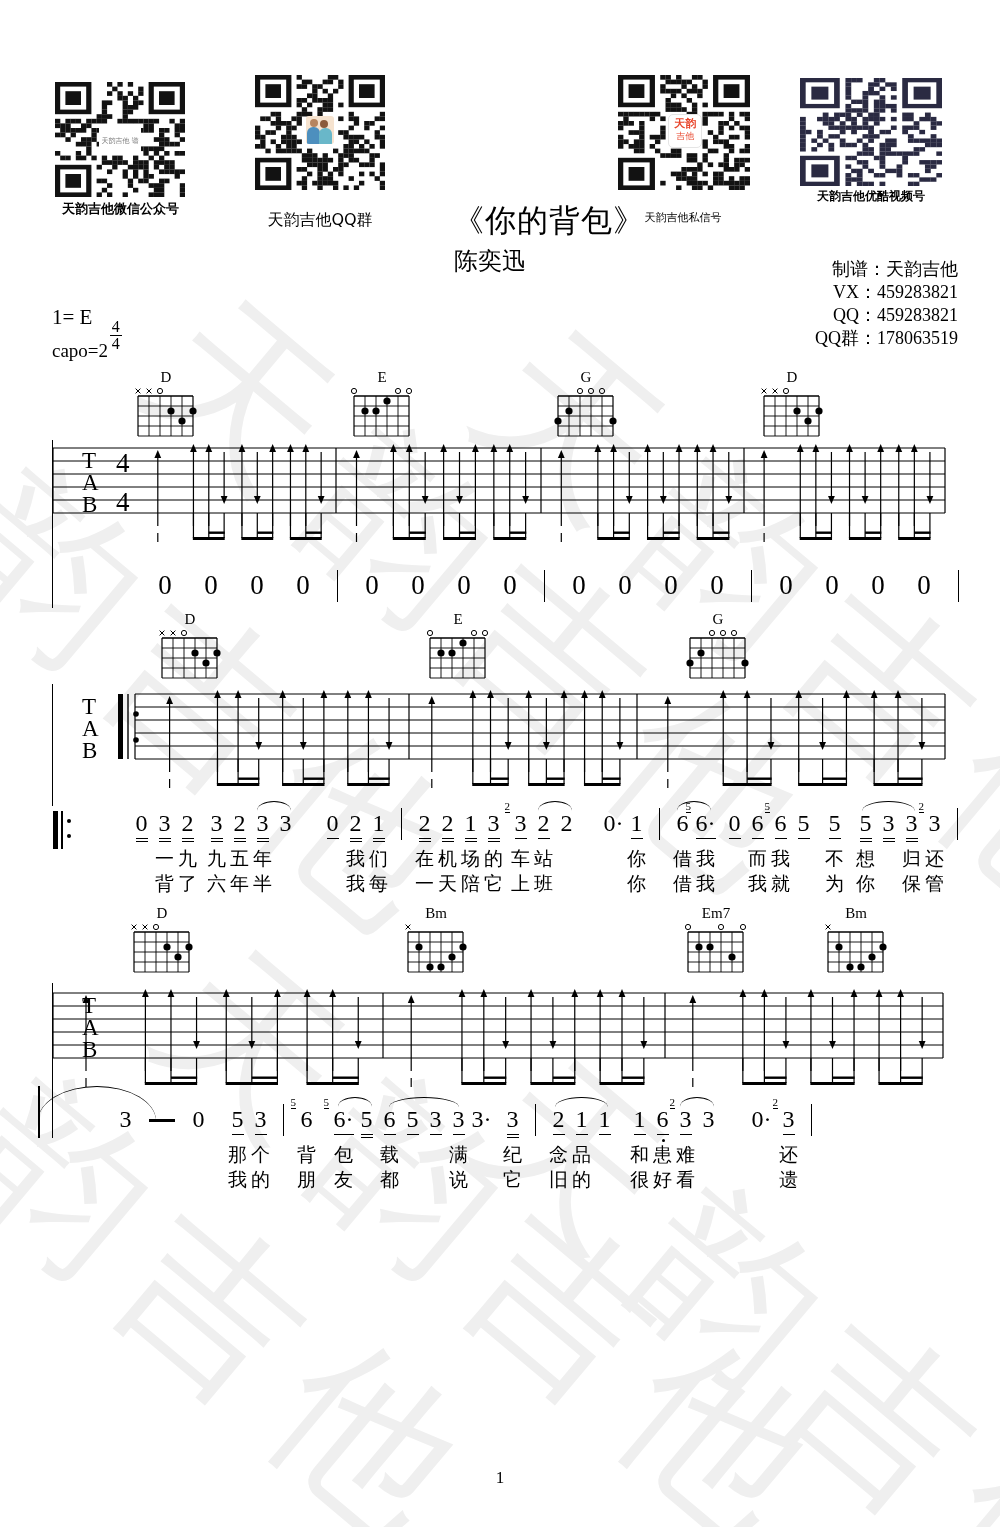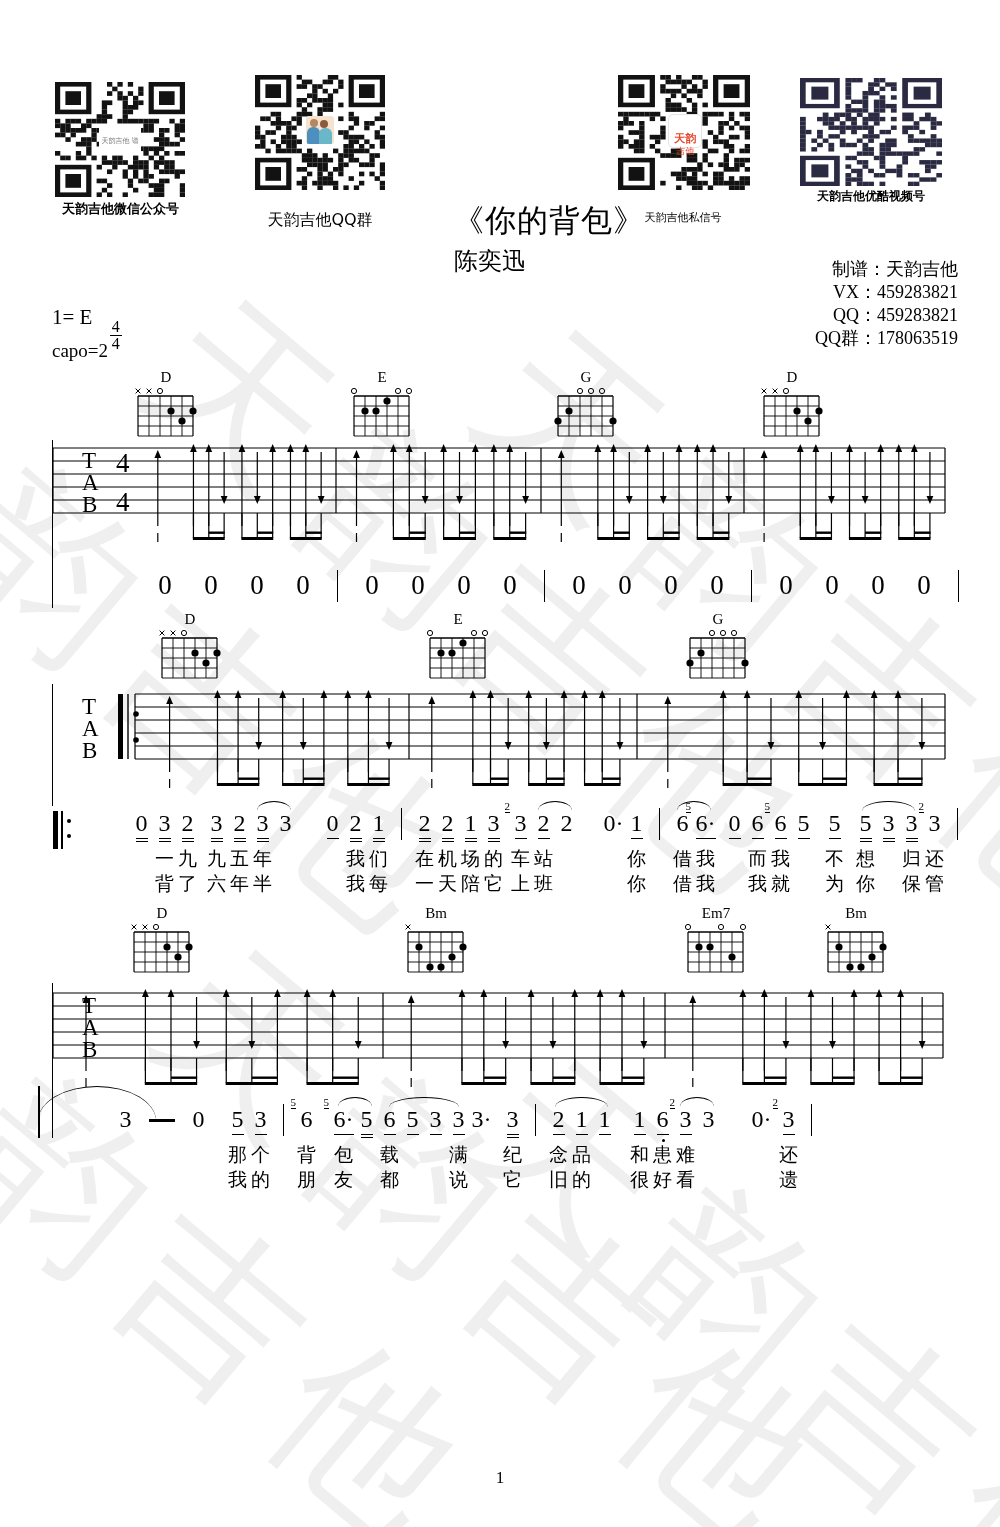--- a/index.html
+++ b/index.html
@@ -652,21 +652,21 @@
             <rect x="0" y="0" width="7" height="7" fill="#121212"></rect>
             <rect x="1" y="1" width="5" height="5" fill="#fff"></rect>
             <rect x="2" y="2" width="3" height="3" fill="#121212"></rect>
             <rect x="18" y="0" width="7" height="7" fill="#121212"></rect>
             <rect x="19" y="1" width="5" height="5" fill="#fff"></rect>
             <rect x="20" y="2" width="3" height="3" fill="#121212"></rect>
             <rect x="0" y="18" width="7" height="7" fill="#121212"></rect>
             <rect x="1" y="19" width="5" height="5" fill="#fff"></rect>
             <rect x="2" y="20" width="3" height="3" fill="#121212"></rect>
           </svg><div style="position: absolute; left: 38%; top: 34%; width: 32px; height: 32px; background: rgb(255, 255, 255); border: 1px solid rgb(229, 229, 229); border-radius: 5px; text-align: center; font-family: &quot;DejaVu Sans&quot;, sans-serif;">
-            <div style="font-size: 11px; font-weight: bold; color: rgb(232, 68, 42); line-height: 14px; margin-top: 17px;">天韵</div>
+            <div style="font-size: 11px; font-weight: bold; color: rgb(232, 68, 42); line-height: 14px; margin-top: 2px;">天韵</div>
             <div style="font-size: 9px; color: rgb(232, 68, 42); line-height: 11px;">吉他</div>
           </div></span>
       <span class="qr-label" style="left:-10px;top:135px;width:150px;font-size:11px;">天韵吉他私信号</span>
     </div>
     <div class="qr-block" style="left:800px;top:78px;">
       <span class="qr-img" style="width:142px;height:108px;"><svg viewBox="0 0 25 25" width="100%" height="100%" preserveAspectRatio="none">
             <rect x="8" y="0" width="1.02" height="1.02" fill="#2a2a42"></rect>
             <rect x="9" y="0" width="1.02" height="1.02" fill="#2a2a42"></rect>
             <rect x="10" y="0" width="1.02" height="1.02" fill="#2a2a42"></rect>
             <rect x="13" y="0" width="1.02" height="1.02" fill="#2a2a42"></rect>

